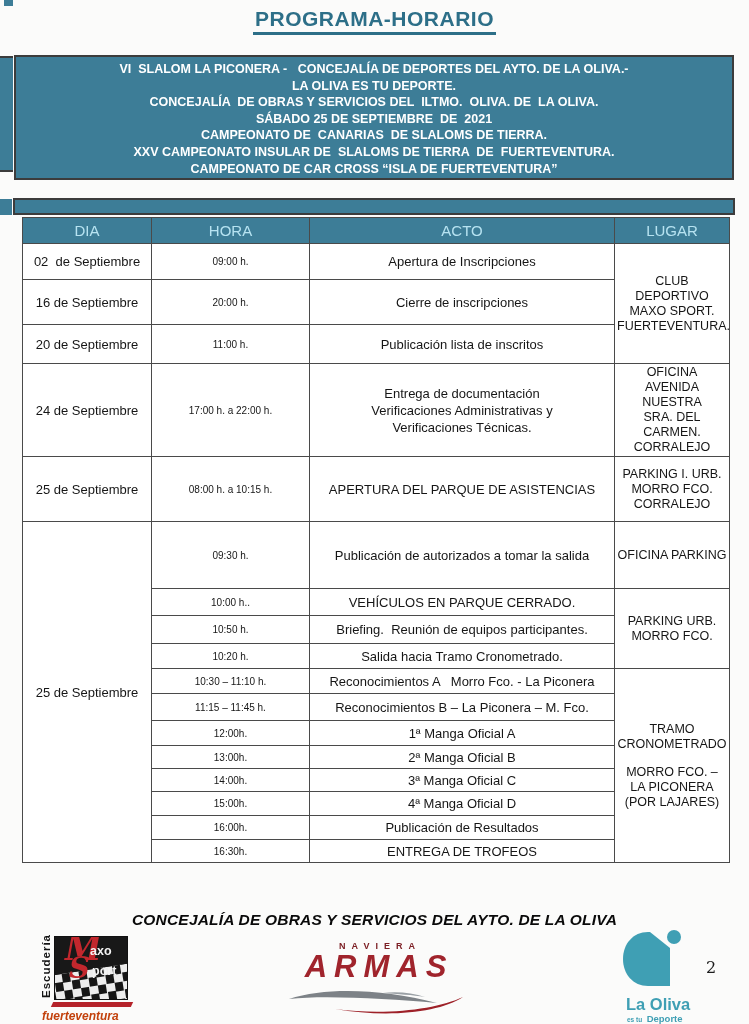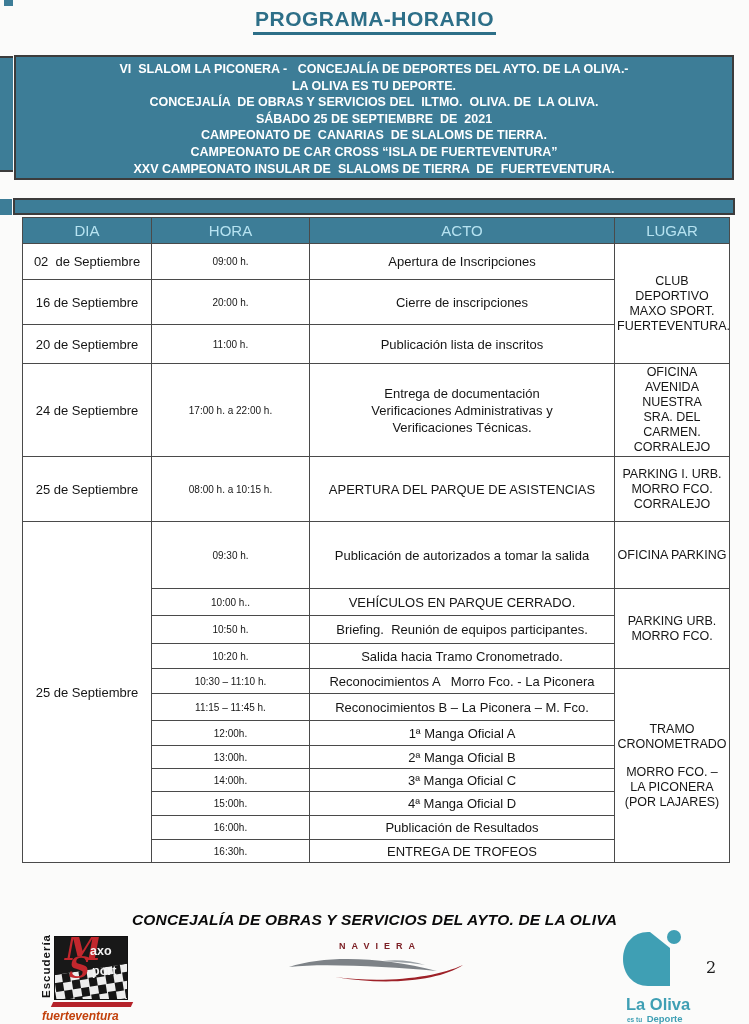--- a/index.html
+++ b/index.html
@@ -144,22 +144,22 @@
 <div class="artifact art-1"></div>
 <div class="artifact art-2"></div>
 <div class="artifact art-3"></div>
 
 <div class="event-box">
   <div data-bind="event_box.lines.0">VI  SLALOM LA PICONERA -   CONCEJALÍA DE DEPORTES DEL AYTO. DE LA OLIVA.-</div>
   <div data-bind="event_box.lines.1">LA OLIVA ES TU DEPORTE.</div>
   <div data-bind="event_box.lines.2">CONCEJALÍA  DE OBRAS Y SERVICIOS DEL  ILTMO.  OLIVA. DE  LA OLIVA.</div>
   <div data-bind="event_box.lines.3">SÁBADO 25 DE SEPTIEMBRE  DE  2021</div>
   <div data-bind="event_box.lines.4">CAMPEONATO DE  CANARIAS  DE SLALOMS DE TIERRA.</div>
+  <div data-bind="event_box.lines.5">XXV CAMPEONATO INSULAR DE  SLALOMS DE TIERRA  DE  FUERTEVENTURA.</div>
   <div data-bind="event_box.lines.6">CAMPEONATO DE CAR CROSS “ISLA DE FUERTEVENTURA”</div>
-  <div data-bind="event_box.lines.5">XXV CAMPEONATO INSULAR DE  SLALOMS DE TIERRA  DE  FUERTEVENTURA.</div>
 </div>
 
 <div class="thin-bar"></div>
 
 <table class="sched">
   <colgroup>
       <col style="width:129px">
       <col style="width:158px">
       <col style="width:305px">
       <col style="width:115px">
@@ -281,20 +281,21 @@
     <span class="maxo-axo" data-bind="footer.maxo_logo.axo">axo</span>
     <span class="maxo-s" data-bind="footer.maxo_logo.s">S</span>
     <span class="maxo-port" data-bind="footer.maxo_logo.port">port</span>
   </div>
   <div class="maxo-line"></div>
   <div class="maxo-fv" data-bind="footer.maxo_logo.fuerteventura">fuerteventura</div>
 </div>
 
 <div class="armas">
   <div class="armas-naviera" data-bind="footer.armas_logo.naviera">NAVIERA</div>
+  <div class="armas-name" data-bind="footer.armas_logo.name">ARMAS</div>
   <svg class="armas-wave" width="180" height="32" viewBox="0 0 180 32">
     <path d="M2 14 C40 2 95 4 150 18 C100 14 40 10 2 14 Z" fill="#7d8287"></path>
     <path d="M96 8 C110 6 126 8 138 12 C126 10 110 9 96 8 Z" fill="#9aa0a5"></path>
     <path d="M48 24 C100 31 150 24 176 12 C152 28 100 33 48 24 Z" fill="#9e2128"></path>
   </svg>
 </div>
 
 <div class="laoliva">
   <svg width="64" height="62" viewBox="0 0 64 62">
     <path d="M28 3 C13 3 3 15 3 30 C3 45 13 57 28 57 L50 57 L50 19 L30 3 Z" fill="#3f9fb4"></path>

